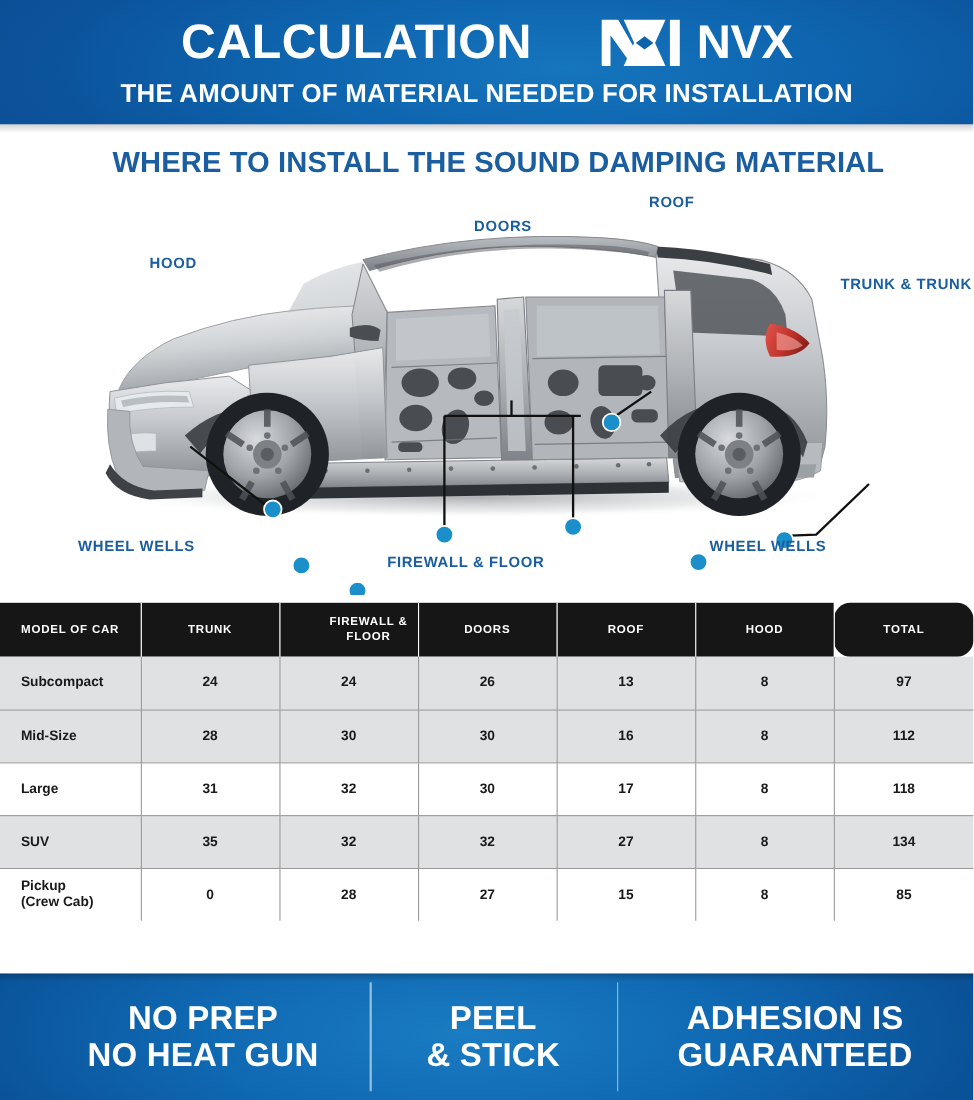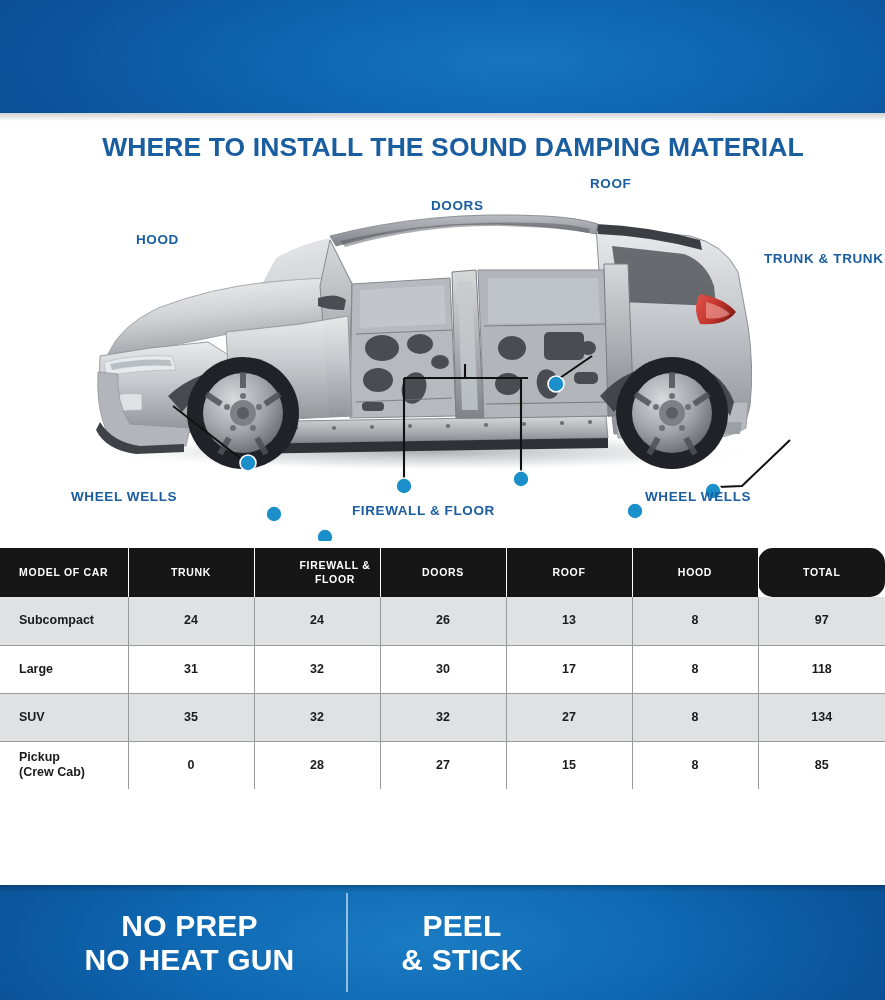--- a/index.html
+++ b/index.html
@@ -181,20 +181,38 @@
     position:absolute;
     left:0; top:8px; bottom:8px;
     width:1.5px;
     background:rgba(255,255,255,0.55);
   }
 </style>
 </head>
 <body>
 
 <div class="header">
+  <div class="header-title-row">
+    <div class="header-title">CALCULATION</div>
+    <div class="logo-wrap">
+      <svg class="logo-mark" width="86" height="46" viewBox="0 0 86 46">
+
+        <path d="M2 2 L2 44 L10 44 L10 16 L30 44 L41 44 L17 2 Z" fill="#ffffff"></path>
+
+        <path d="M22 2 L41 2 L60 44 L41 44 Z" fill="#ffffff"></path>
+        <path d="M60 2 L41 2 L22 44 L41 44 Z" fill="#ffffff"></path>
+
+        <path d="M41 17 L49 23 L41 29 L33 23 Z" fill="#0e63ad"></path>
+
+        <rect x="64" y="2" width="9" height="42" fill="#ffffff"></rect>
+      </svg>
+      <span class="logo-text">NVX</span>
+    </div>
+  </div>
+  <div class="header-sub">THE AMOUNT OF MATERIAL NEEDED FOR INSTALLATION</div>
 </div>
 <div class="header-shadow"></div>
 
 <div class="section-title">WHERE TO INSTALL THE SOUND DAMPING MATERIAL</div>
 
 <div class="diagram">
   <svg width="885" height="375" viewBox="0 0 885 375">
     <defs>
       <linearGradient id="bodyGrad" x1="0" y1="0" x2="0" y2="1">
         <stop offset="0%" stop-color="#e9eaec"></stop>
@@ -454,20 +472,29 @@
     <tbody>
       <tr class="alt">
         <td class="model" style="white-space:pre-line;">Subcompact</td>
         <td>24</td>
         <td>24</td>
         <td>26</td>
         <td>13</td>
         <td>8</td>
         <td>97</td>
       </tr>
+      <tr class="alt">
+        <td class="model" style="white-space:pre-line;">Mid-Size</td>
+        <td>28</td>
+        <td>30</td>
+        <td>30</td>
+        <td>16</td>
+        <td>8</td>
+        <td>112</td>
+      </tr>
       <tr class="plain">
         <td class="model" style="white-space:pre-line;">Large</td>
         <td>31</td>
         <td>32</td>
         <td>30</td>
         <td>17</td>
         <td>8</td>
         <td>118</td>
       </tr>
       <tr class="alt">
@@ -491,14 +518,16 @@
       </tr>
     </tbody>
   </table>
 </div>
 
 <div class="footer">
   <div class="fcell fcell-1">NO PREP
 NO HEAT GUN</div>
   <div class="fcell fcell-2">PEEL
 &amp; STICK</div>
+  <div class="fcell fcell-3">ADHESION IS
+GUARANTEED</div>
 </div>
 <div class="footer-shadow"></div>
 
 </body></html>

